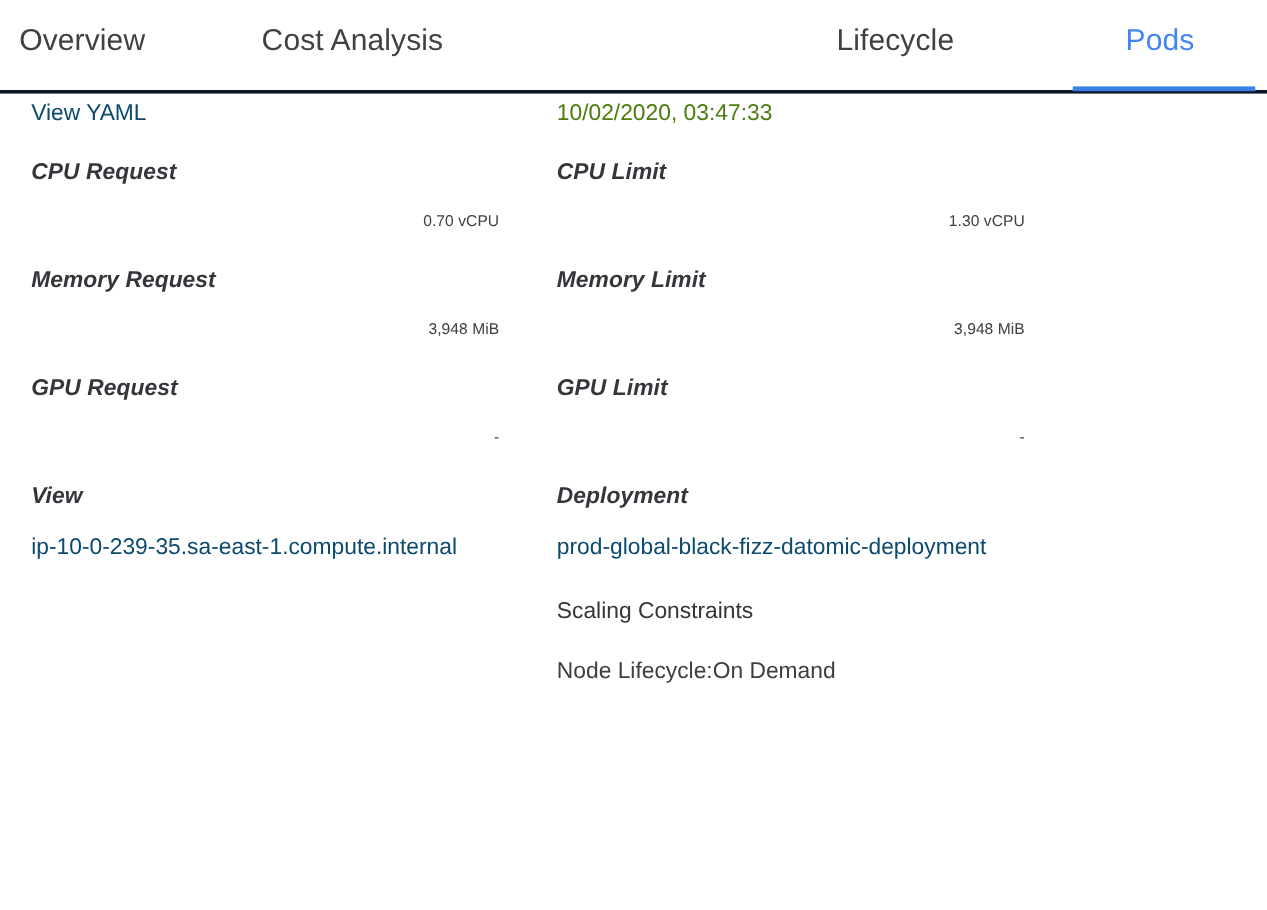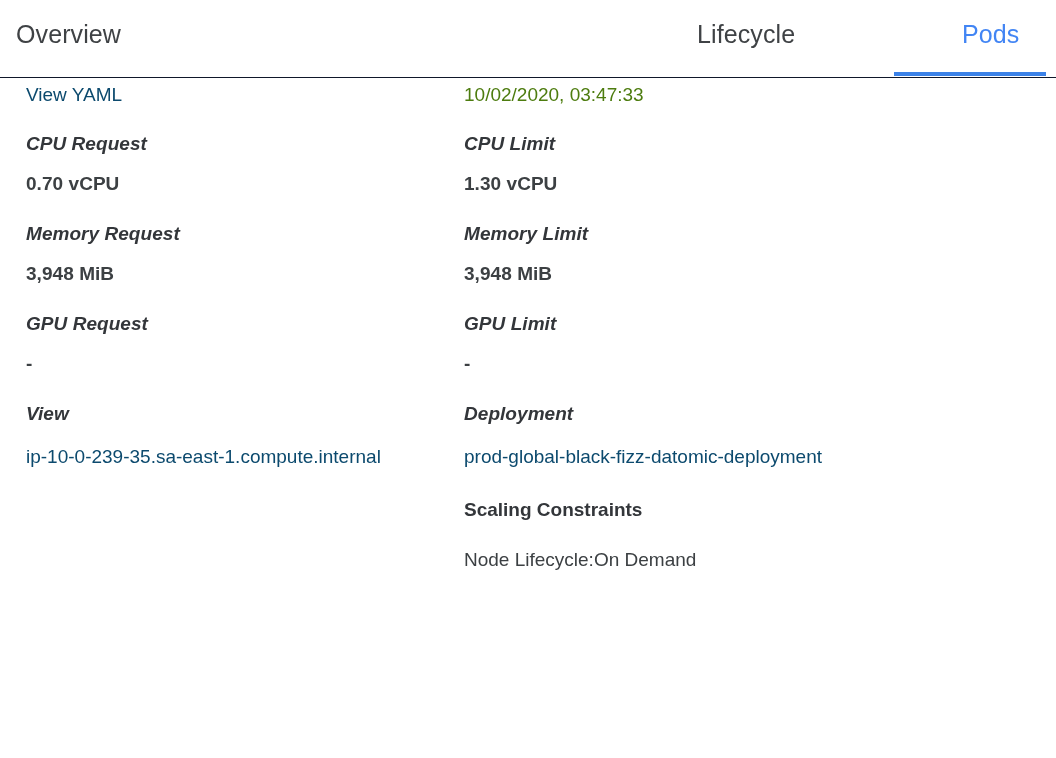--- a/index.html
+++ b/index.html
@@ -15,21 +15,21 @@
     font-family: "Liberation Sans", sans-serif;
     color: #3c4043;
     overflow: hidden;
     position: relative;
   }
 
   
   .tab-bar {
     position: relative;
     height: 78px;
-    border-bottom: 1px solid #0f172a;
+    border-bottom: 3px solid #0f172a;
     background: #ffffff;
   }
   .tab {
     position: absolute;
     top: 17px;
     font-size: 25px;
     line-height: 34px;
     font-weight: 400;
     color: #3f4245;
     letter-spacing: 0.1px;
@@ -70,27 +70,28 @@
   .field-label {
     font-size: 19px;
     line-height: 28px;
     font-weight: 700;
     color: #33363a;
     letter-spacing: 0.05px;
     margin: 0 0 12px 0;
     font-style: italic;
   }
   .field-value {
-    font-size: 19px;
-    line-height: 28px;
-    font-weight: 700;
+    font-size: 13px;
+    line-height: 28px;
+    font-weight: 400;
     color: #3c4043;
     letter-spacing: 0.05px;
     margin: 0;
     word-break: break-all;
+    text-align: right;
   }
   .field-value.dash {
     color: #3c4043;
   }
   .link {
     font-size: 19px;
     line-height: 34px;
     color: #0c4a6e;
     text-decoration: none;
     cursor: pointer;
@@ -105,39 +106,40 @@
     font-size: 19px;
     line-height: 34px;
     margin: 0;
     color: #4d7c0f;
   }
 
   
   .constraints-label {
     font-size: 19px;
     line-height: 28px;
-    font-weight: 700;
+    font-weight: 400;
     color: #33363a;
     margin: 0 0 22px 0;
   }
   .constraint-item {
     font-size: 19px;
     line-height: 28px;
     font-weight: 400;
     color: #3c4043;
     margin: 0 0 22px 0;
   }
 </style>
 </head>
 <body>
 
 <div class="tab-bar">
   <div class="tab" style="left: 16px;">Overview</div>
+  <div class="tab" style="left: 218px;">Cost Analysis</div>
   <div class="tab" style="left: 697px;">Lifecycle</div>
-  <div class="tab active" style="left: 962px;">Pods</div>
+  <div class="tab active" style="left: 938px;">Pods</div>
   <div class="tab-underline"></div>
 </div>
 
 <div class="content">
 
   <div class="col col-left">
 
     <div class="field top-row">
       <a class="link">View YAML</a>
     </div>

